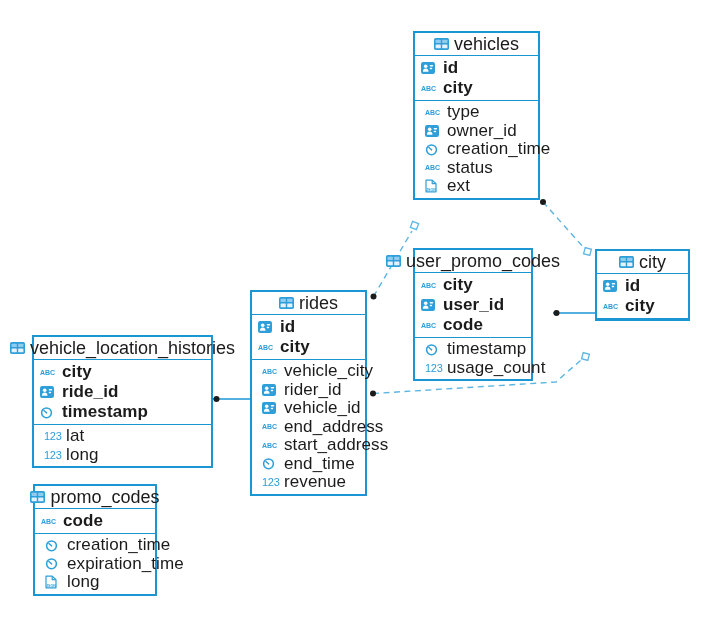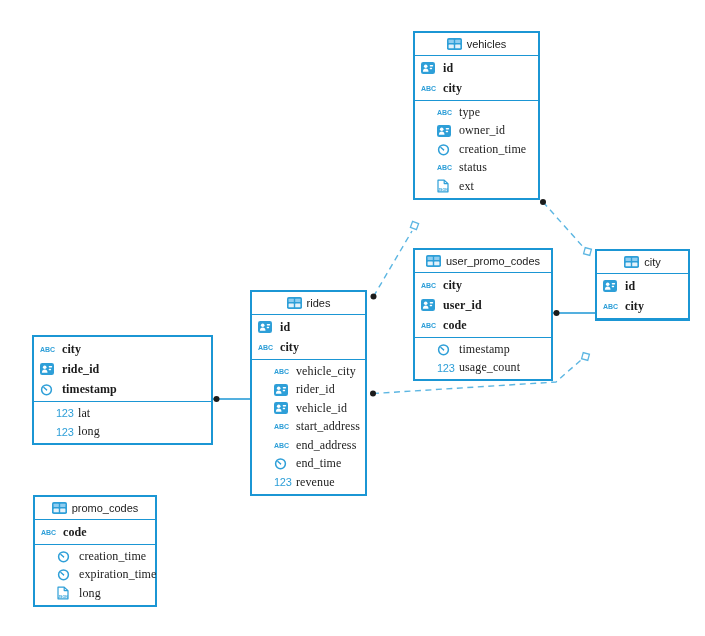--- a/index.html
+++ b/index.html
@@ -16,27 +16,27 @@
     background:#fff;
     border:2px solid var(--blue);
     box-sizing:border-box;
     z-index:2;
   }
   .thead{
     height:22px;
     display:flex;align-items:center;justify-content:center;gap:5px;
     border-bottom:1.5px solid var(--blue);
   }
-  .ttitle{font-size:11px;color:var(--text);white-space:nowrap;}
+  .ttitle{font-size:18px;color:var(--text);white-space:nowrap;}
   .tkeys{padding:2px 0;border-bottom:1.5px solid var(--blue);}
-  .tbody{padding:2px 16px;}
+  .tbody{padding:2px 4px;}
   .row{height:20px;display:flex;align-items:center;gap:5px;padding:0 6px;}
   .tbody .row{height:18.5px;}
   .row.key .fname{font-weight:700;}
-  .fname{font-size:12px;color:var(--text);white-space:nowrap;letter-spacing:0.1px;font-family:Liberation Serif, serif;}
+  .fname{font-size:17px;color:var(--text);white-space:nowrap;letter-spacing:0.1px;}
   .ficon{width:17px;min-width:17px;display:flex;align-items:center;justify-content:flex-start;}
   .ticon{display:flex;align-items:center;}
   .abc-txt{font-size:7px;font-weight:700;color:var(--icon-blue);letter-spacing:0;}
   .num-txt{font-size:11px;font-weight:400;color:var(--icon-blue);letter-spacing:-0.3px;}
 </style>
 </head>
 <body>
 
 <div class="canvas">
   <svg class="rels" id="rels" width="705" height="636" viewBox="0 0 705 636">
@@ -129,21 +129,21 @@
               <path d="M1 1.2 H7.2 L11 4.6 V12.8 H1 Z" fill="none" stroke="#2e9fd8" stroke-width="1.2" stroke-linejoin="round"></path>
               <path d="M7.2 1.2 V4.6 H11" fill="none" stroke="#2e9fd8" stroke-width="1.2" stroke-linejoin="round"></path>
               <text x="1" y="11.8" font-size="3.6" font-weight="700" fill="#2e9fd8" font-family="Liberation Sans, sans-serif">JSON</text>
             </svg>
           </span>
           <span class="fname">ext</span>
         </div>
       </div>
   </div>
 
-  <div class="table" style="left: 413px; top: 248px; width: 140px;">
+  <div class="table" style="left: 413px; top: 248px; width: 120px;">
     <div class="thead">
       <span class="ticon">
           <svg width="15" height="12" viewBox="0 0 15 12">
             <rect x="0" y="0" width="15" height="12" rx="1.8" fill="#2e9fd8"></rect>
             <rect x="1.6" y="1.7" width="5.2" height="3.4" rx="0.5" fill="#8fcdf0"></rect>
             <rect x="8.2" y="1.7" width="5.2" height="3.4" rx="0.5" fill="#8fcdf0"></rect>
             <rect x="1.6" y="6.6" width="5.2" height="3.6" rx="0.5" fill="#e3f2fb"></rect>
             <rect x="8.2" y="6.6" width="5.2" height="3.6" rx="0.5" fill="#e3f2fb"></rect>
           </svg>
         </span>
@@ -291,48 +291,60 @@
               <rect x="8.7" y="3.1" width="3.5" height="1.4" rx="0.7" fill="#fff"></rect>
               <rect x="8.7" y="5.8" width="2.5" height="1.4" rx="0.7" fill="#fff"></rect>
             </svg>
           </span>
           <span class="fname">vehicle_id</span>
         </div>
         <div class="row">
           <span class="ficon">
             <span class="abc-txt">ABC</span>
           </span>
+          <span class="fname">end_address</span>
+        </div>
+        <div class="row">
+          <span class="ficon">
+            <span class="abc-txt">ABC</span>
+          </span>
           <span class="fname">start_address</span>
         </div>
         <div class="row">
           <span class="ficon">
-            <span class="abc-txt">ABC</span>
-          </span>
-          <span class="fname">end_address</span>
-        </div>
-        <div class="row">
-          <span class="ficon">
             <svg width="13" height="13" viewBox="0 0 13 13">
               <circle cx="6.5" cy="6.8" r="4.9" fill="none" stroke="#2e9fd8" stroke-width="1.5"></circle>
               <path d="M6.5 6.8 L3.9 4.5" stroke="#2e9fd8" stroke-width="1.4" stroke-linecap="round" fill="none"></path>
               <circle cx="6.5" cy="6.8" r="0.7" fill="#2e9fd8"></circle>
             </svg>
           </span>
           <span class="fname">end_time</span>
         </div>
         <div class="row">
           <span class="ficon">
             <span class="num-txt">123</span>
           </span>
           <span class="fname">revenue</span>
         </div>
       </div>
   </div>
 
   <div class="table" style="left: 32px; top: 335px; width: 181px;">
+    <div class="thead">
+      <span class="ticon">
+          <svg width="15" height="12" viewBox="0 0 15 12">
+            <rect x="0" y="0" width="15" height="12" rx="1.8" fill="#2e9fd8"></rect>
+            <rect x="1.6" y="1.7" width="5.2" height="3.4" rx="0.5" fill="#8fcdf0"></rect>
+            <rect x="8.2" y="1.7" width="5.2" height="3.4" rx="0.5" fill="#8fcdf0"></rect>
+            <rect x="1.6" y="6.6" width="5.2" height="3.6" rx="0.5" fill="#e3f2fb"></rect>
+            <rect x="8.2" y="6.6" width="5.2" height="3.6" rx="0.5" fill="#e3f2fb"></rect>
+          </svg>
+        </span>
+      <span class="ttitle">vehicle_location_histories</span>
+    </div>
     <div class="tkeys">
         <div class="row key">
           <span class="ficon">
             <span class="abc-txt">ABC</span>
           </span>
           <span class="fname">city</span>
         </div>
         <div class="row key">
           <span class="ficon">
             <svg width="14" height="12" viewBox="0 0 14 12">
@@ -365,21 +377,21 @@
         </div>
         <div class="row">
           <span class="ficon">
             <span class="num-txt">123</span>
           </span>
           <span class="fname">long</span>
         </div>
       </div>
   </div>
 
-  <div class="table" style="left: 33px; top: 495px; width: 124px;">
+  <div class="table" style="left: 33px; top: 484px; width: 124px;">
     <div class="thead">
       <span class="ticon">
           <svg width="15" height="12" viewBox="0 0 15 12">
             <rect x="0" y="0" width="15" height="12" rx="1.8" fill="#2e9fd8"></rect>
             <rect x="1.6" y="1.7" width="5.2" height="3.4" rx="0.5" fill="#8fcdf0"></rect>
             <rect x="8.2" y="1.7" width="5.2" height="3.4" rx="0.5" fill="#8fcdf0"></rect>
             <rect x="1.6" y="6.6" width="5.2" height="3.6" rx="0.5" fill="#e3f2fb"></rect>
             <rect x="8.2" y="6.6" width="5.2" height="3.6" rx="0.5" fill="#e3f2fb"></rect>
           </svg>
         </span>

